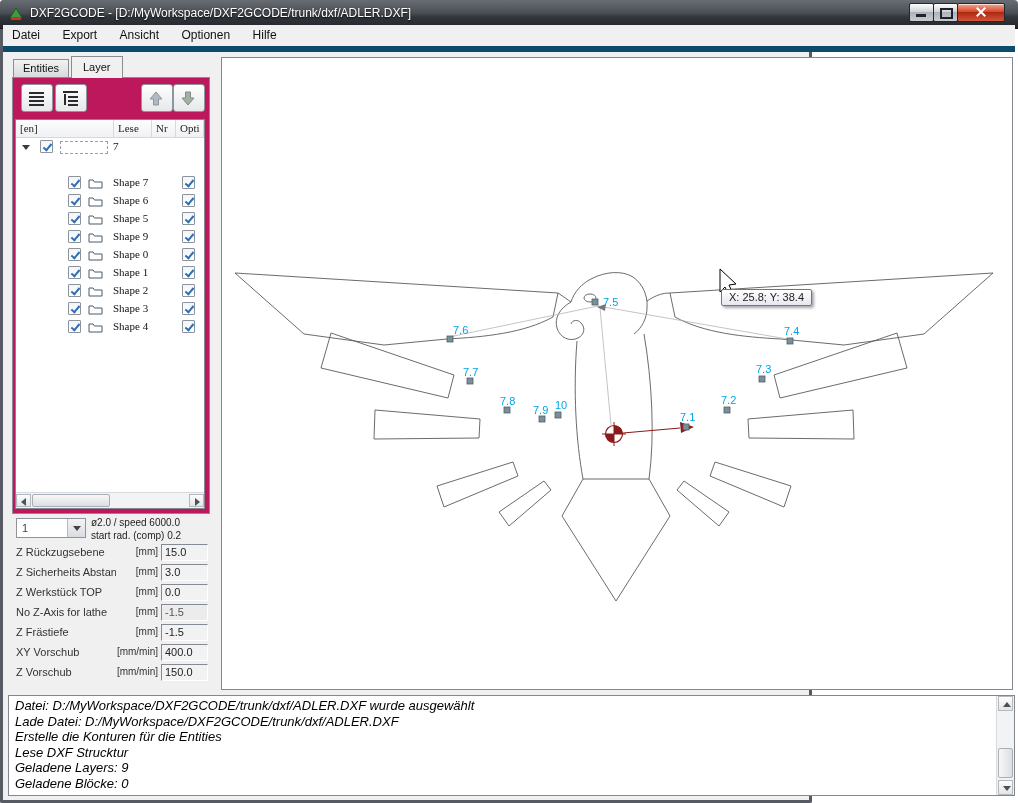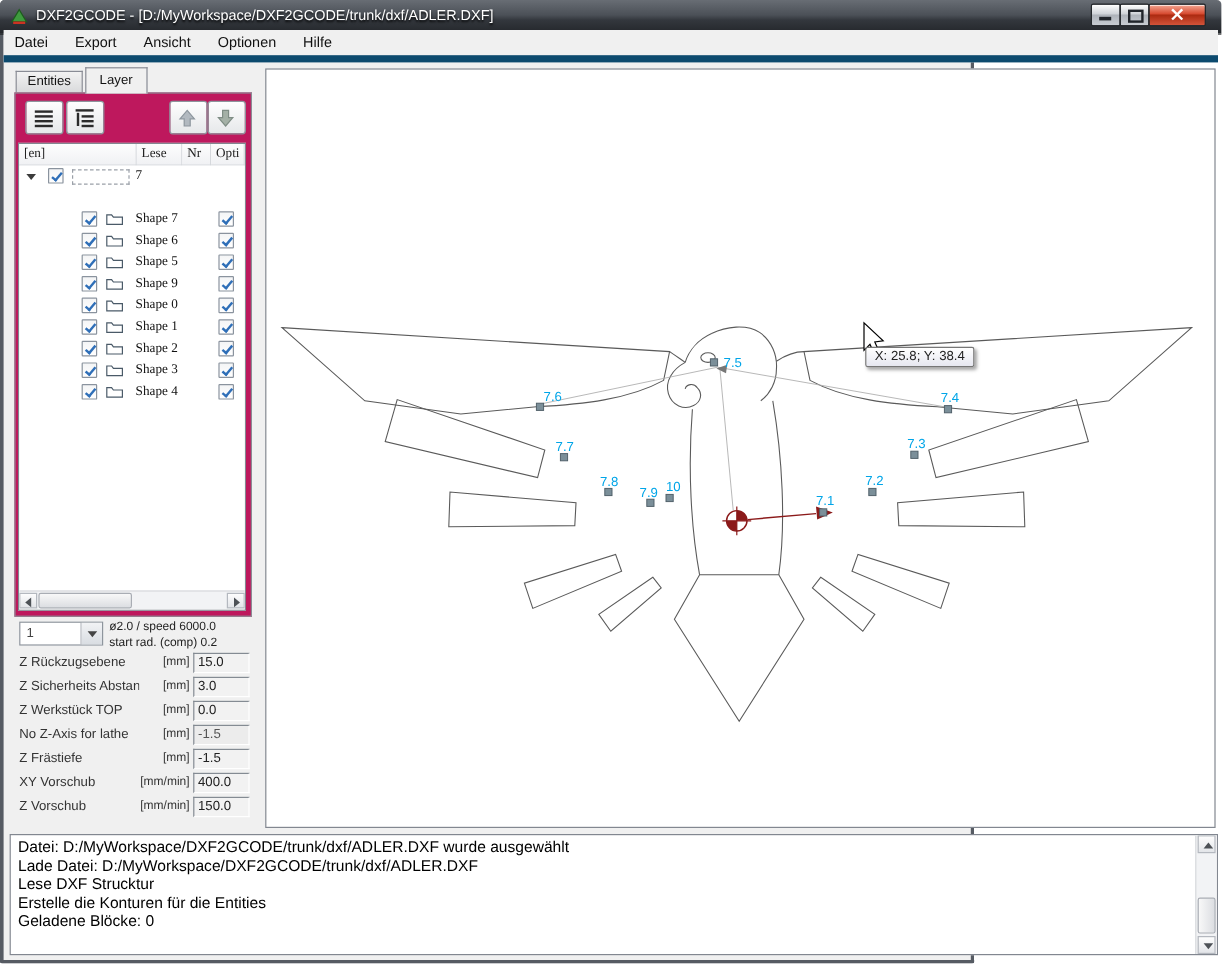--- a/index.html
+++ b/index.html
@@ -80,21 +80,21 @@
   
   #canvas{position:absolute;left:218px;top:57px;width:792px;height:633px;background:#fff;
     border:1px solid #828790;box-sizing:border-box;}
   #canvas svg{display:block;}
   svg text{font-family:"Liberation Sans",sans-serif;font-size:11px;fill:#00a5e8;}
   #tooltip{position:absolute;left:499px;top:231px;padding:1px 7px 2px 7px;font-size:11px;color:#222;
     background:linear-gradient(#ffffff,#e6e7f0);border:1px solid #767676;border-radius:2px;
     box-shadow:2px 2px 3px rgba(0,0,0,.35);white-space:nowrap;}
   
   #log{position:absolute;left:5px;top:695px;width:1007px;height:101px;background:#fff;
-    border:1px solid #828790;box-sizing:border-box;overflow:hidden;}
+    border:1px solid #828790;box-sizing:border-box;overflow:hidden;font-style:italic;}
   #log-lines{position:absolute;left:6px;top:2px;right:20px;font-size:13px;line-height:15.5px;
     color:#000;white-space:nowrap;}
   .vscroll{position:absolute;right:0;top:0;bottom:0;width:17px;background:#f2f3f5;
     border-left:1px solid #d8dadd;}
   .vthumb{position:absolute;left:1px;right:1px;bottom:17px;height:28px;border:1px solid #a9adb4;
     border-radius:2px;background:linear-gradient(90deg,#f8f8f8,#dcdee2);}
 </style>
 </head>
 <body>
 
@@ -371,22 +371,23 @@
 
       <polygon points="716,268 716,291 721,286 725,295 729,293 725,284 732,283" fill="#ffffff" stroke="#000000" stroke-width="1"></polygon>
     </svg>
     <div id="tooltip">X: 25.8; Y: 38.4</div>
   </div>
 
   <div id="log">
     <div id="log-lines">
       <div>Datei: D:/MyWorkspace/DXF2GCODE/trunk/dxf/ADLER.DXF wurde ausgewählt</div>
       <div>Lade Datei: D:/MyWorkspace/DXF2GCODE/trunk/dxf/ADLER.DXF</div>
+      <div>Erstelle die Konturen für die Entities</div>
       <div>Lese DXF Strucktur</div>
-      <div>Erstelle die Konturen für die Entities</div>
+      <div>Geladene Layers: 9</div>
       <div>Geladene Blöcke: 0</div>
     </div>
     <div class="vscroll">
       <span class="sbtn" style="left:1px;right:1px;top:0;height:15px">
         <span class="tri" style="left:4px;top:5px;border-left:4px solid transparent;border-right:4px solid transparent;border-bottom:5px solid #4d5156"></span>
       </span>
       <span class="vthumb"></span>
       <span class="sbtn" style="left:1px;right:1px;bottom:0;height:15px">
         <span class="tri" style="left:4px;top:5px;border-left:4px solid transparent;border-right:4px solid transparent;border-top:5px solid #4d5156"></span>
       </span>

